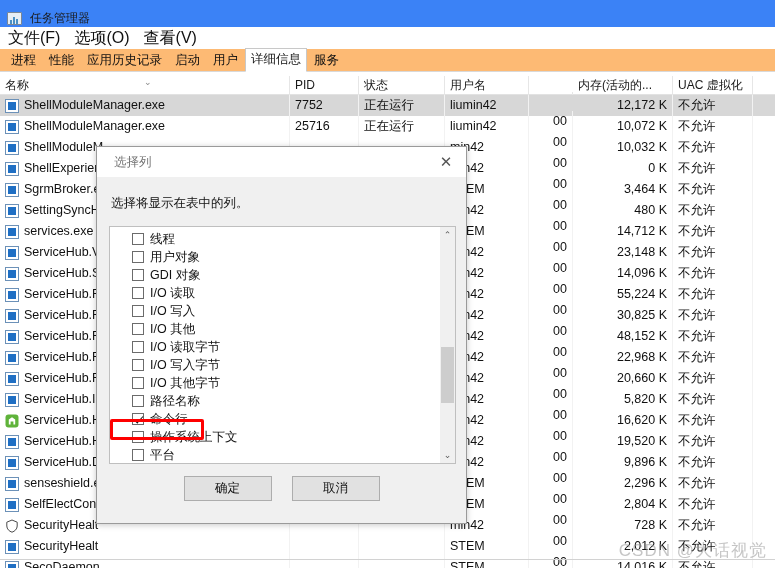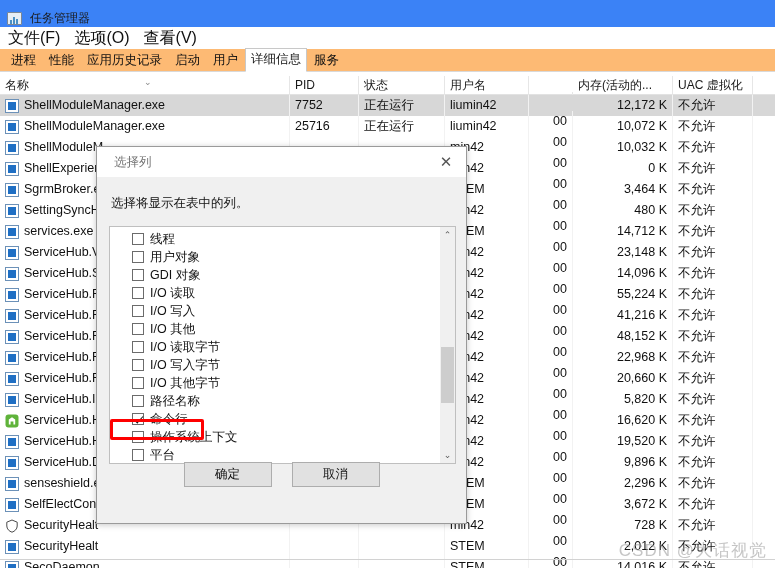--- a/index.html
+++ b/index.html
@@ -272,21 +272,21 @@
   .vscroll .thumb {
     position: absolute;
     left: 1px; right: 1px;
     top: 120px; height: 56px;
     background: #cdcdcd;
     cursor: default;
   }
   .dlg-buttons {
     position: absolute;
     left: 0; right: 0;
-    bottom: 36px;
+    bottom: 22px;
     display: flex;
     justify-content: center;
     gap: 20px;
   }
   .dbtn {
     width: 88px; height: 25px;
     background: #e1e1e1;
     border: 1px solid #adadad;
     font-size: 12.5px;
     color: #111;
@@ -479,21 +479,21 @@
         </div>
         <div class="row">
           <div class="cell c-name name">
             <span class="picon exe"></span>
             <span>ServiceHub.R</span>
           </div>
           <div class="cell c-pid"></div>
           <div class="cell c-sta"></div>
           <div class="cell c-usr">min42</div>
           <div class="cell c-cpu num">00</div>
-          <div class="cell c-mem num">41,216 K</div>
+          <div class="cell c-mem num">30,825 K</div>
           <div class="cell c-uac">不允许</div>
         </div>
         <div class="row">
           <div class="cell c-name name">
             <span class="picon exe"></span>
             <span>ServiceHub.R</span>
           </div>
           <div class="cell c-pid"></div>
           <div class="cell c-sta"></div>
           <div class="cell c-usr">min42</div>
@@ -592,21 +592,21 @@
         </div>
         <div class="row">
           <div class="cell c-name name">
             <span class="picon exe"></span>
             <span>SelfElectContr</span>
           </div>
           <div class="cell c-pid"></div>
           <div class="cell c-sta"></div>
           <div class="cell c-usr">STEM</div>
           <div class="cell c-cpu num">00</div>
-          <div class="cell c-mem num">3,672 K</div>
+          <div class="cell c-mem num">2,804 K</div>
           <div class="cell c-uac">不允许</div>
         </div>
         <div class="row">
           <div class="cell c-name name">
             <span class="picon shield">
               <svg width="14" height="14" viewBox="0 0 14 14">
                 <path d="M7 1 L12.2 3.2 L12.2 7 C12.2 10 9.8 12.3 7 13.2 C4.2 12.3 1.8 10 1.8 7 L1.8 3.2 Z" fill="none" stroke="#4a4a4a" stroke-width="1"></path>
               </svg>
             </span>
             <span>SecurityHealt</span>

